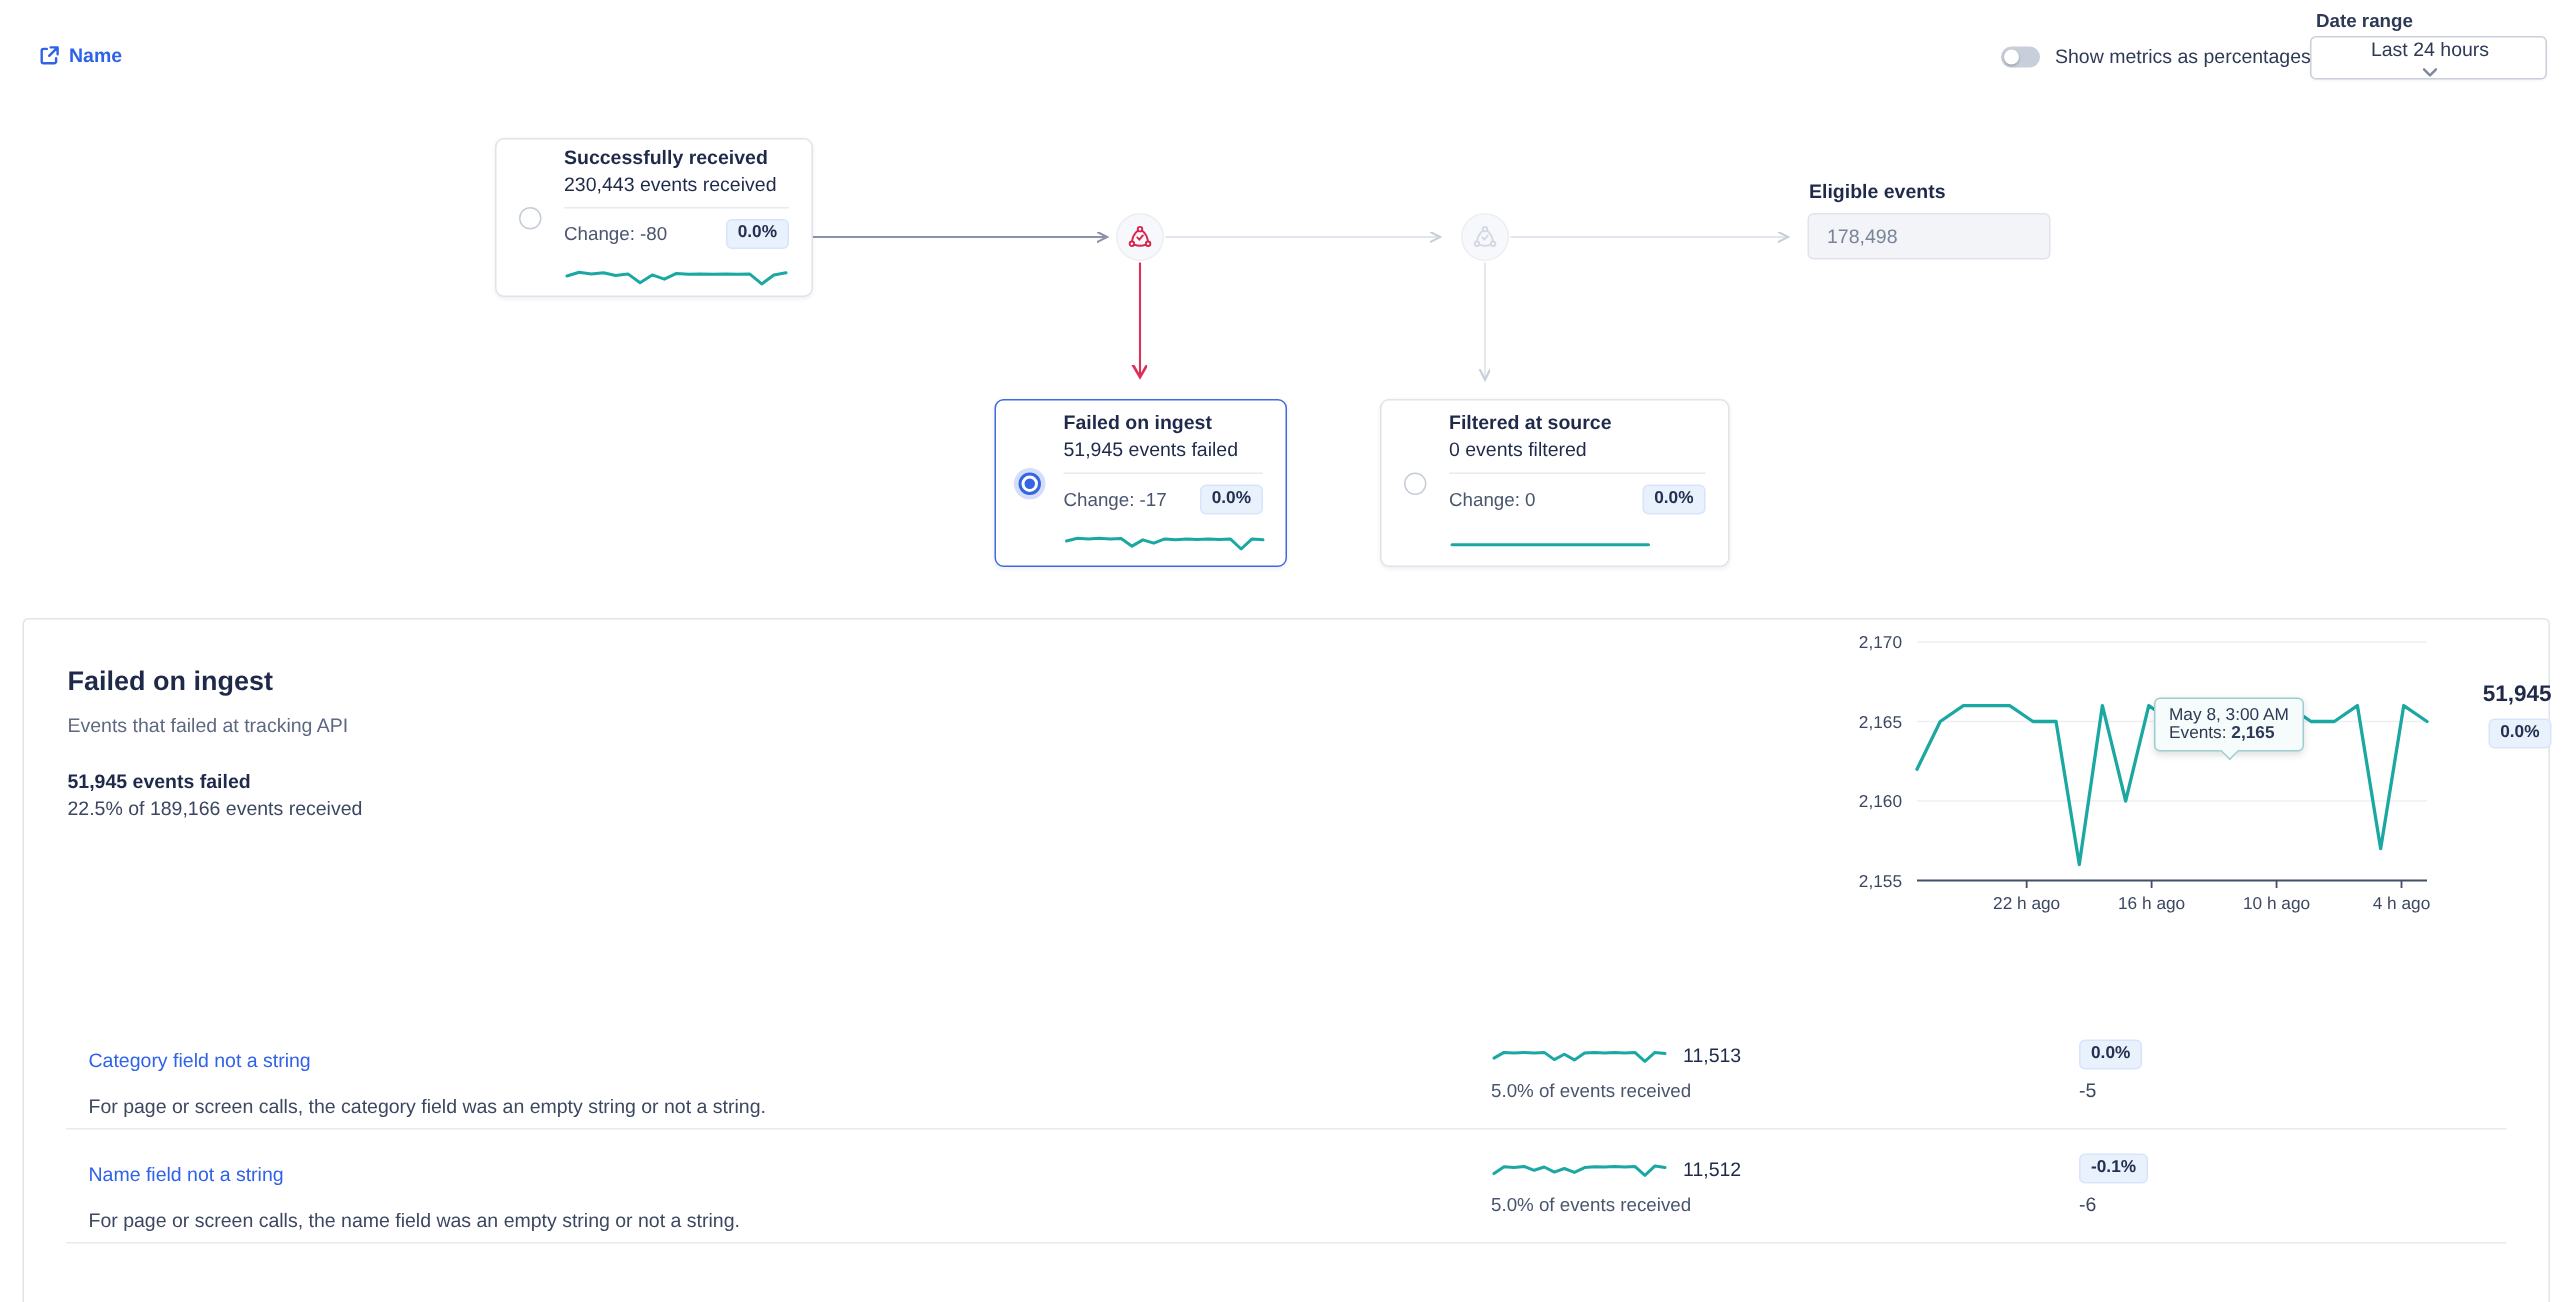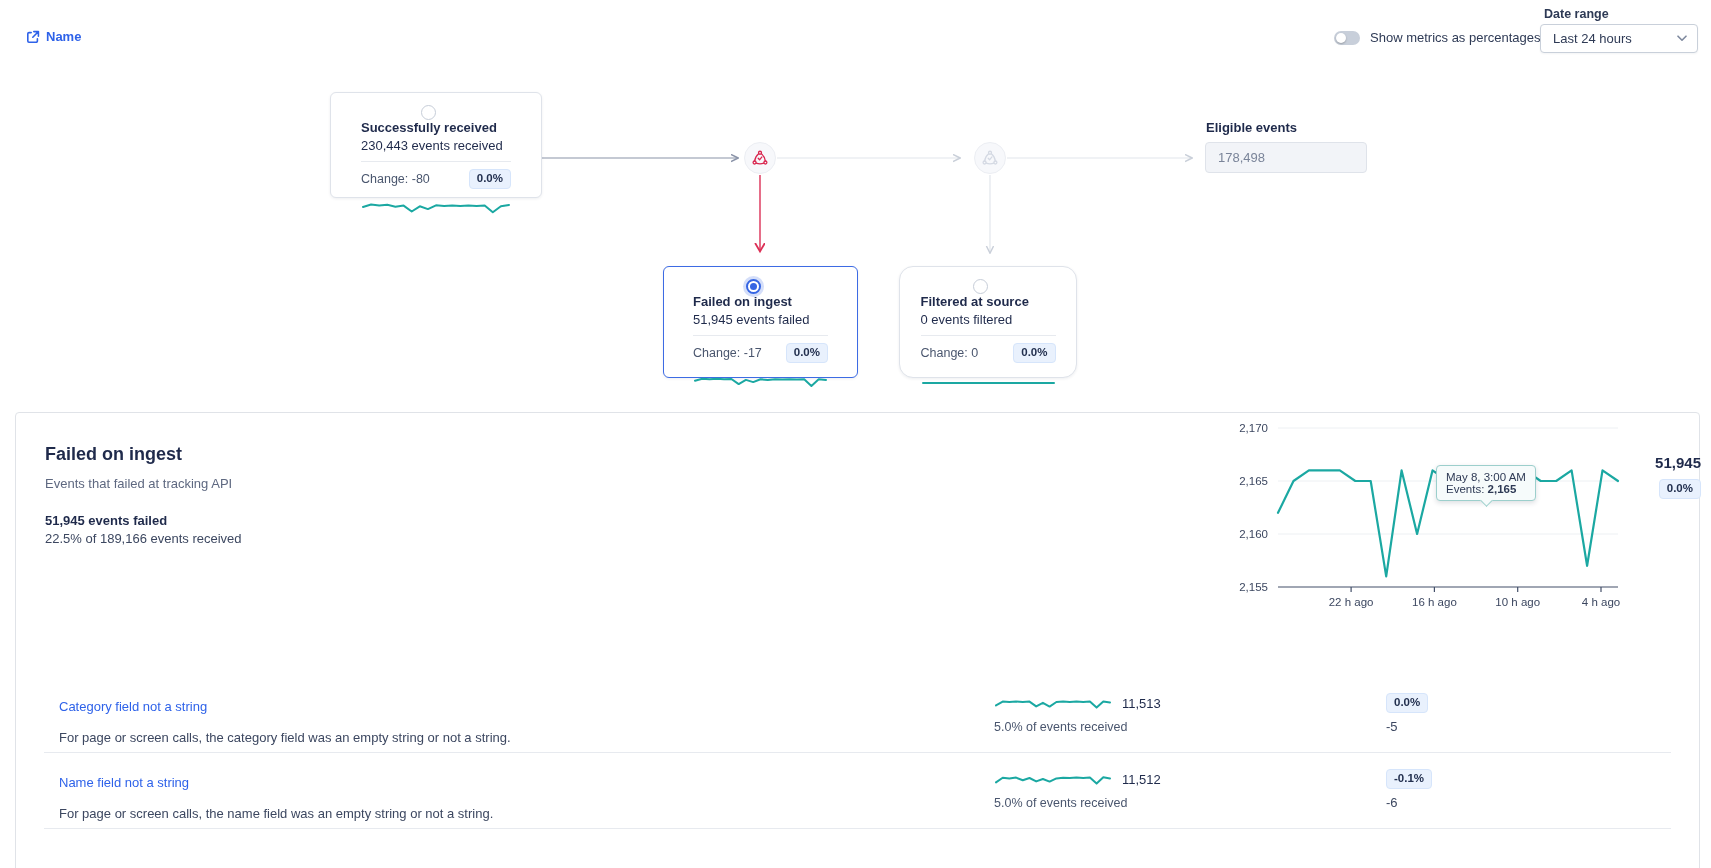--- a/index.html
+++ b/index.html
@@ -14,27 +14,27 @@
     color:#2E62E9; font-weight:700; font-size:13px; cursor:pointer; }
   .toggle-row { position:absolute; left:1334px; top:30px; display:flex; align-items:center; gap:10px; }
   .toggle { width:26px; height:14px; border-radius:7px; background:#C8CFDA; position:relative; cursor:pointer; }
   .toggle .knob { position:absolute; left:2px; top:2px; width:10px; height:10px; border-radius:50%;
     background:#fff; box-shadow:0 1px 2px rgba(0,0,0,.25); }
   .toggle-label { color:#2E3A55; font-size:13px; }
   .daterange-label { position:absolute; left:1544px; top:7px; font-size:12.5px; font-weight:700; color:#2E3A55; }
   .daterange-select { position:absolute; left:1540px; top:24px; width:158px; height:29px;
     border:1px solid #C9D0DA; border-radius:4px; background:#fff; display:flex; align-items:center;
     padding:0 10px 0 12px; justify-content:space-between; color:#2E3A55; cursor:pointer;
-    box-shadow:0 1px 2px rgba(20,30,60,.05); }
+    box-shadow:0 1px 2px rgba(20,30,60,.05);flex-direction:column; }
   
   .flow-svg { position:absolute; left:0; top:0; pointer-events:none; }
   .flow-node { position:absolute; width:32px; height:32px; border-radius:50%;
     background:#F7F8FB; border:1px solid #ECEEF3; display:flex; align-items:center; justify-content:center; }
   .flow-card { position:absolute; background:#fff; border:1px solid #DFE3EA; border-radius:6px;
-    box-shadow:0 1px 3px rgba(20,30,60,.07); display:flex; align-items:center; padding:12px 15px; cursor:pointer;flex-direction:column; }
+    box-shadow:0 1px 3px rgba(20,30,60,.07); display:flex; align-items:center; padding:12px 15px; cursor:pointer; }
   .flow-card.selected { border:1.5px solid #3D6BE4; }
   .radio-col { width:30px; flex:none; display:flex; align-items:center; }
   .radio { width:15px; height:15px; border-radius:50%; border:1px solid #C6CDD8; background:#fff; cursor:pointer; }
   .radio.checked { border:2px solid #3565E3; position:relative; box-shadow:0 0 0 3px rgba(61,107,228,.22); }
   .radio.checked::after { content:""; position:absolute; left:2px; top:2px; width:7px; height:7px;
     border-radius:50%; background:#3565E3; }
   .card-content { flex:1; min-width:0; }
   .card-title { font-weight:700; font-size:13px; color:#1F2A4B; }
   .card-sub { font-size:13px; color:#1F2A4B; margin-top:3px; }
   .card-divider { border:none; border-top:1px solid #E7EAEF; margin:8px 0 7px; }
@@ -176,21 +176,21 @@
     <div class="card-change">
       <span>Change: -17</span>
       <span class="badge">0.0%</span>
     </div>
     <svg class="spark card-spark" width="135" height="18">
         <polyline points="2.0,8.7 9.3,6.8 16.6,7.3 23.8,6.8 31.1,7.3 38.4,7.0 45.7,12.1 52.9,7.9 60.2,10.1 67.5,7.3 74.8,7.9 82.1,7.3 89.3,7.6 96.6,7.3 103.9,7.6 111.2,7.3 118.4,14.0 125.7,7.3 133.0,7.9"></polyline>
       </svg>
   </div>
 </div>
 
-<div class="flow-card" style="left:899px; top:266px; width:178px; height:112px;border-radius:14px;">
+<div class="flow-card" style="left:920px; top:266px; width:233px; height:112px;">
   <div class="radio-col">
       <div class="radio"></div>
     </div>
   <div class="card-content">
     <div class="card-title">Filtered at source</div>
     <div class="card-sub">0 events filtered</div>
     <hr class="card-divider">
     <div class="card-change">
       <span>Change: 0</span>
       <span class="badge">0.0%</span>

